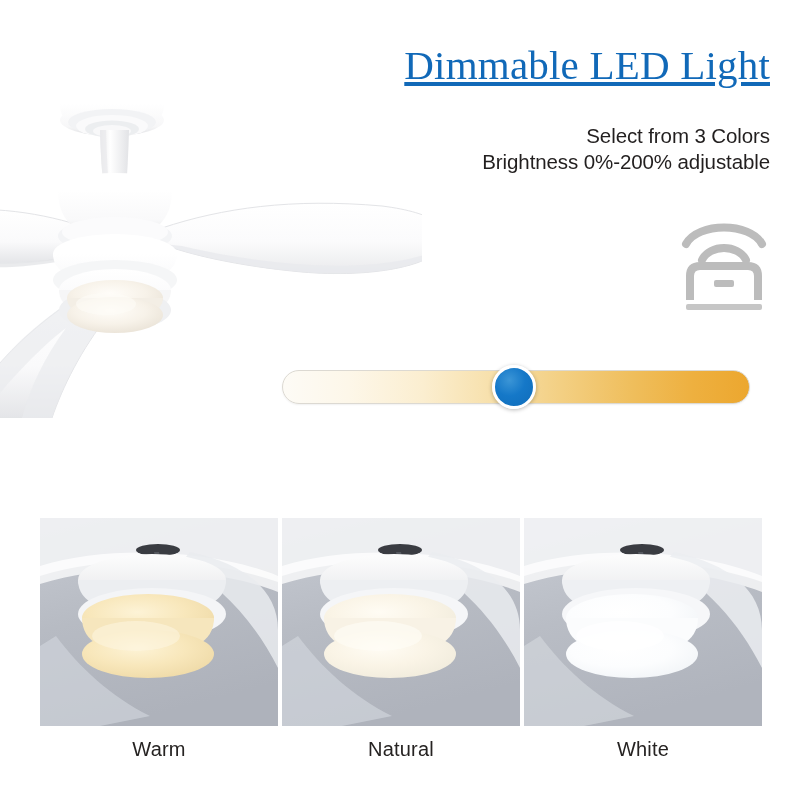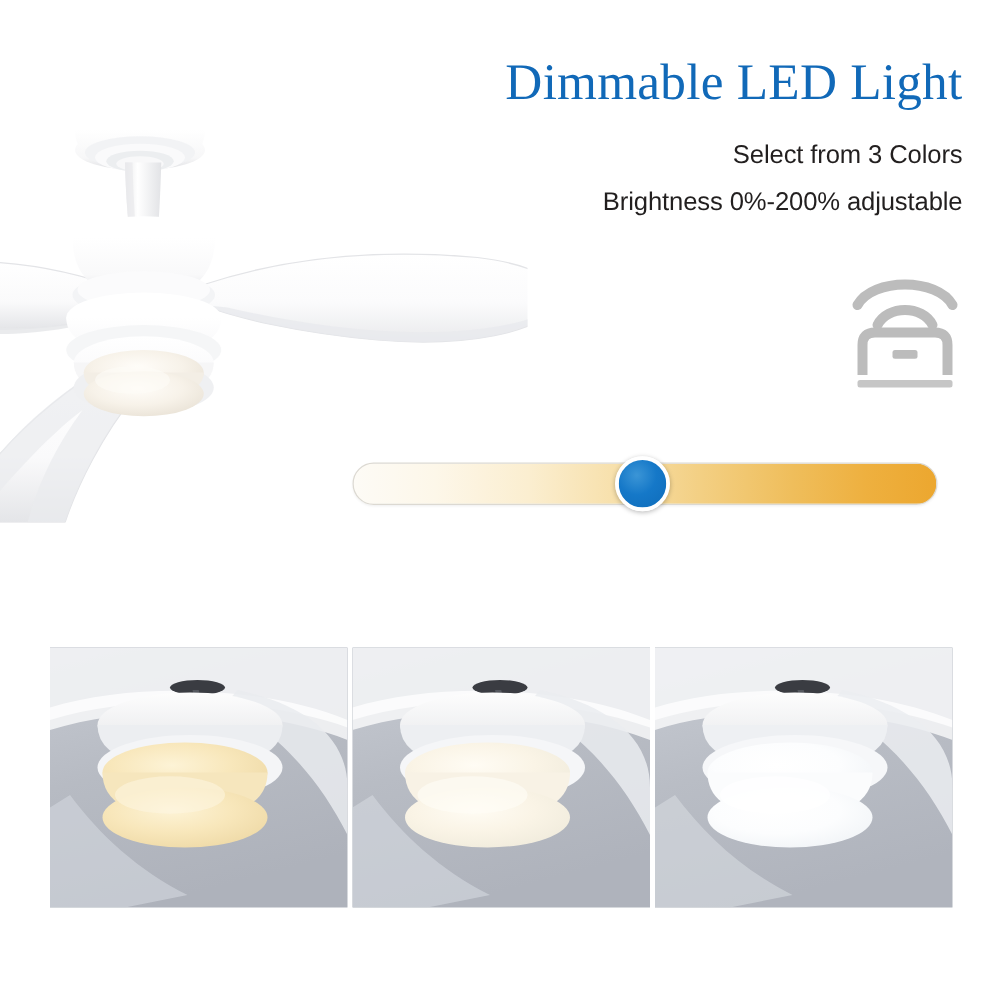--- a/index.html
+++ b/index.html
@@ -27,32 +27,33 @@
   .headline {
     position: absolute;
     right: 30px;
     top: 44px;
     font-family: "Liberation Serif", serif;
     font-size: 41px;
     line-height: 1.05;
     color: #1169b8;
     letter-spacing: 0.2px;
     white-space: nowrap;
+    text-decoration: underline;
   }
   .subline {
     position: absolute;
     right: 30px;
     font-family: "Liberation Sans", sans-serif;
     font-size: 20.5px;
     color: #221f1f;
     white-space: nowrap;
     text-align: right;
     letter-spacing: -0.1px;
   }
-  .subline-1 { top: 112px; }
+  .subline-1 { top: 124px; }
   .subline-2 { top: 150px; }
 
   
   .fan-wrap {
     position: absolute;
     left: -18px;
     top: 58px;
     width: 440px;
     height: 360px;
   }
@@ -393,14 +394,19 @@
         <path d="M38 62 q0 34 74 34 q74 0 74 -34 z" fill="#eef0f3"></path>
         <ellipse cx="112" cy="96" rx="74" ry="26" fill="#f6f7f9"></ellipse>
         <ellipse cx="108" cy="100" rx="66" ry="24" fill="url(#glowC)"></ellipse>
         <path d="M42 100 q0 36 66 36 q66 0 66 -36 z" fill="#fbfcfd"></path>
         <ellipse cx="108" cy="136" rx="66" ry="24" fill="url(#glowC)"></ellipse>
         <ellipse cx="96" cy="118" rx="44" ry="15" fill="#ffffff" opacity="0.7"></ellipse>
       </svg>
     </div>
   </div>
 
+  <div class="captions">
+    <div class="caption">Warm</div>
+    <div class="caption">Natural</div>
+    <div class="caption">White</div>
+  </div>
 
 </div>
 
 </body></html>

